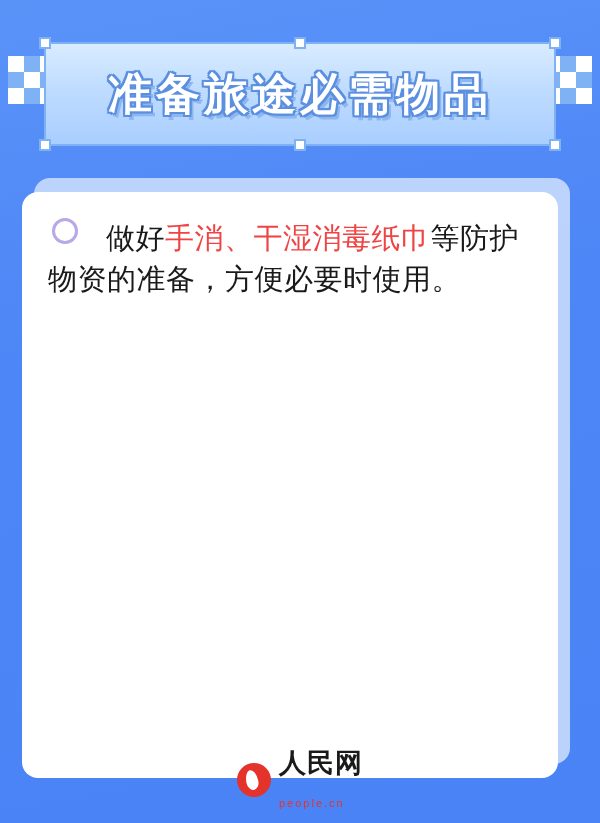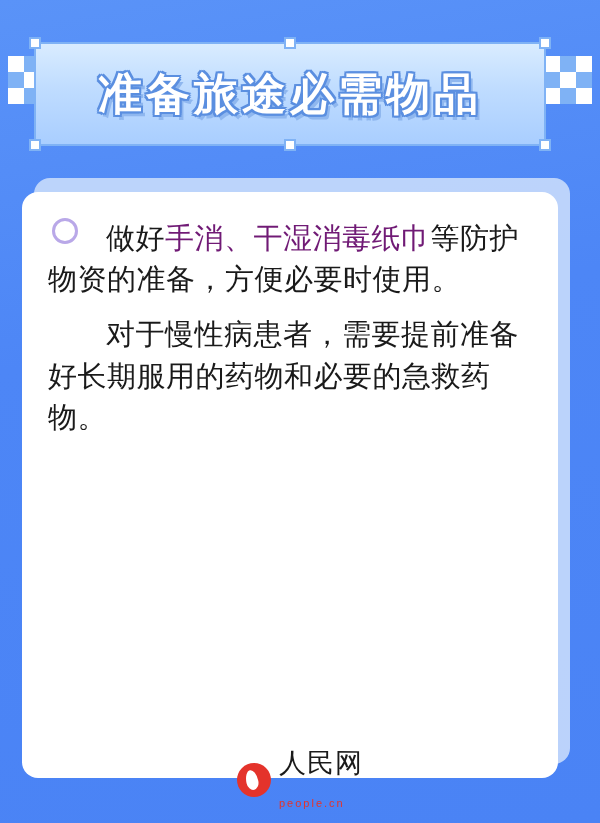--- a/index.html
+++ b/index.html
@@ -29,21 +29,21 @@
     grid-template-columns: repeat(3, 16px);
     grid-template-rows: repeat(3, 16px);
   }
   .checker div { width: 16px; height: 16px; }
   .checker-left { left: 8px; top: 56px; }
   .checker-right { right: 8px; top: 56px; }
 
   
   .title-band {
     position: absolute;
-    left: 34px;
+    left: 44px;
     top: 42px;
     width: 512px;
     height: 104px;
     background: linear-gradient(180deg, #d9ecff 0%, #bfdcff 45%, #a9ceff 100%);
     border: 2px solid #7fb2f5;
     border-radius: 4px;
     box-sizing: border-box;
   }
   .corner {
     position: absolute;
@@ -117,21 +117,21 @@
     font-size: 29px;
     line-height: 1.42;
     color: #1a1a1a;
     letter-spacing: 0.5px;
   }
   .paras p {
     margin: 0 0 14px 0;
     text-indent: 2em;
   }
   .paras p:last-child { margin-bottom: 0; }
-  .hl { color: #701a75; }
+  .hl { color: #ef4444; }
 
   
   .footer {
     position: absolute;
     left: 0;
     bottom: 14px;
     width: 100%;
     display: flex;
     align-items: center;
     justify-content: center;
@@ -156,21 +156,21 @@
     border-radius: 50% 50% 50% 50% / 60% 60% 40% 40%;
     transform: rotate(-12deg);
   }
   .logo-text {
     display: flex;
     flex-direction: column;
     line-height: 1;
   }
   .logo-cn {
     font-size: 27px;
-    font-weight: normal;
+    font-weight: bold;
     color: #1a1a1a;
     letter-spacing: 1px;
   }
   .logo-en {
     font-size: 11px;
     color: #e4332b;
     letter-spacing: 2px;
     margin-top: 21px;
   }
 </style>
@@ -212,21 +212,20 @@
     <span class="corner br"></span>
     <div class="title-text">准备旅途必需物品</div>
   </div>
 
   <div class="card-shadow"></div>
 
   <div class="card">
     <span class="bullet-dot"></span>
     <div class="paras" id="paras">
         <p><span>做好</span><span class="hl">手消、干湿消毒纸巾</span><span>等防护物资的准备，方便必要时使用。</span></p>
-        <p><span>对于慢性病患者，需要提前准备好长期服用的药物和必要的急救药物。</span></p>
       </div>
   </div>
 
   <div class="footer">
     <span class="logo-mark"></span>
     <span class="logo-text">
       <span class="logo-cn">人民网</span>
       <span class="logo-en">people.cn</span>
     </span>
   </div>

